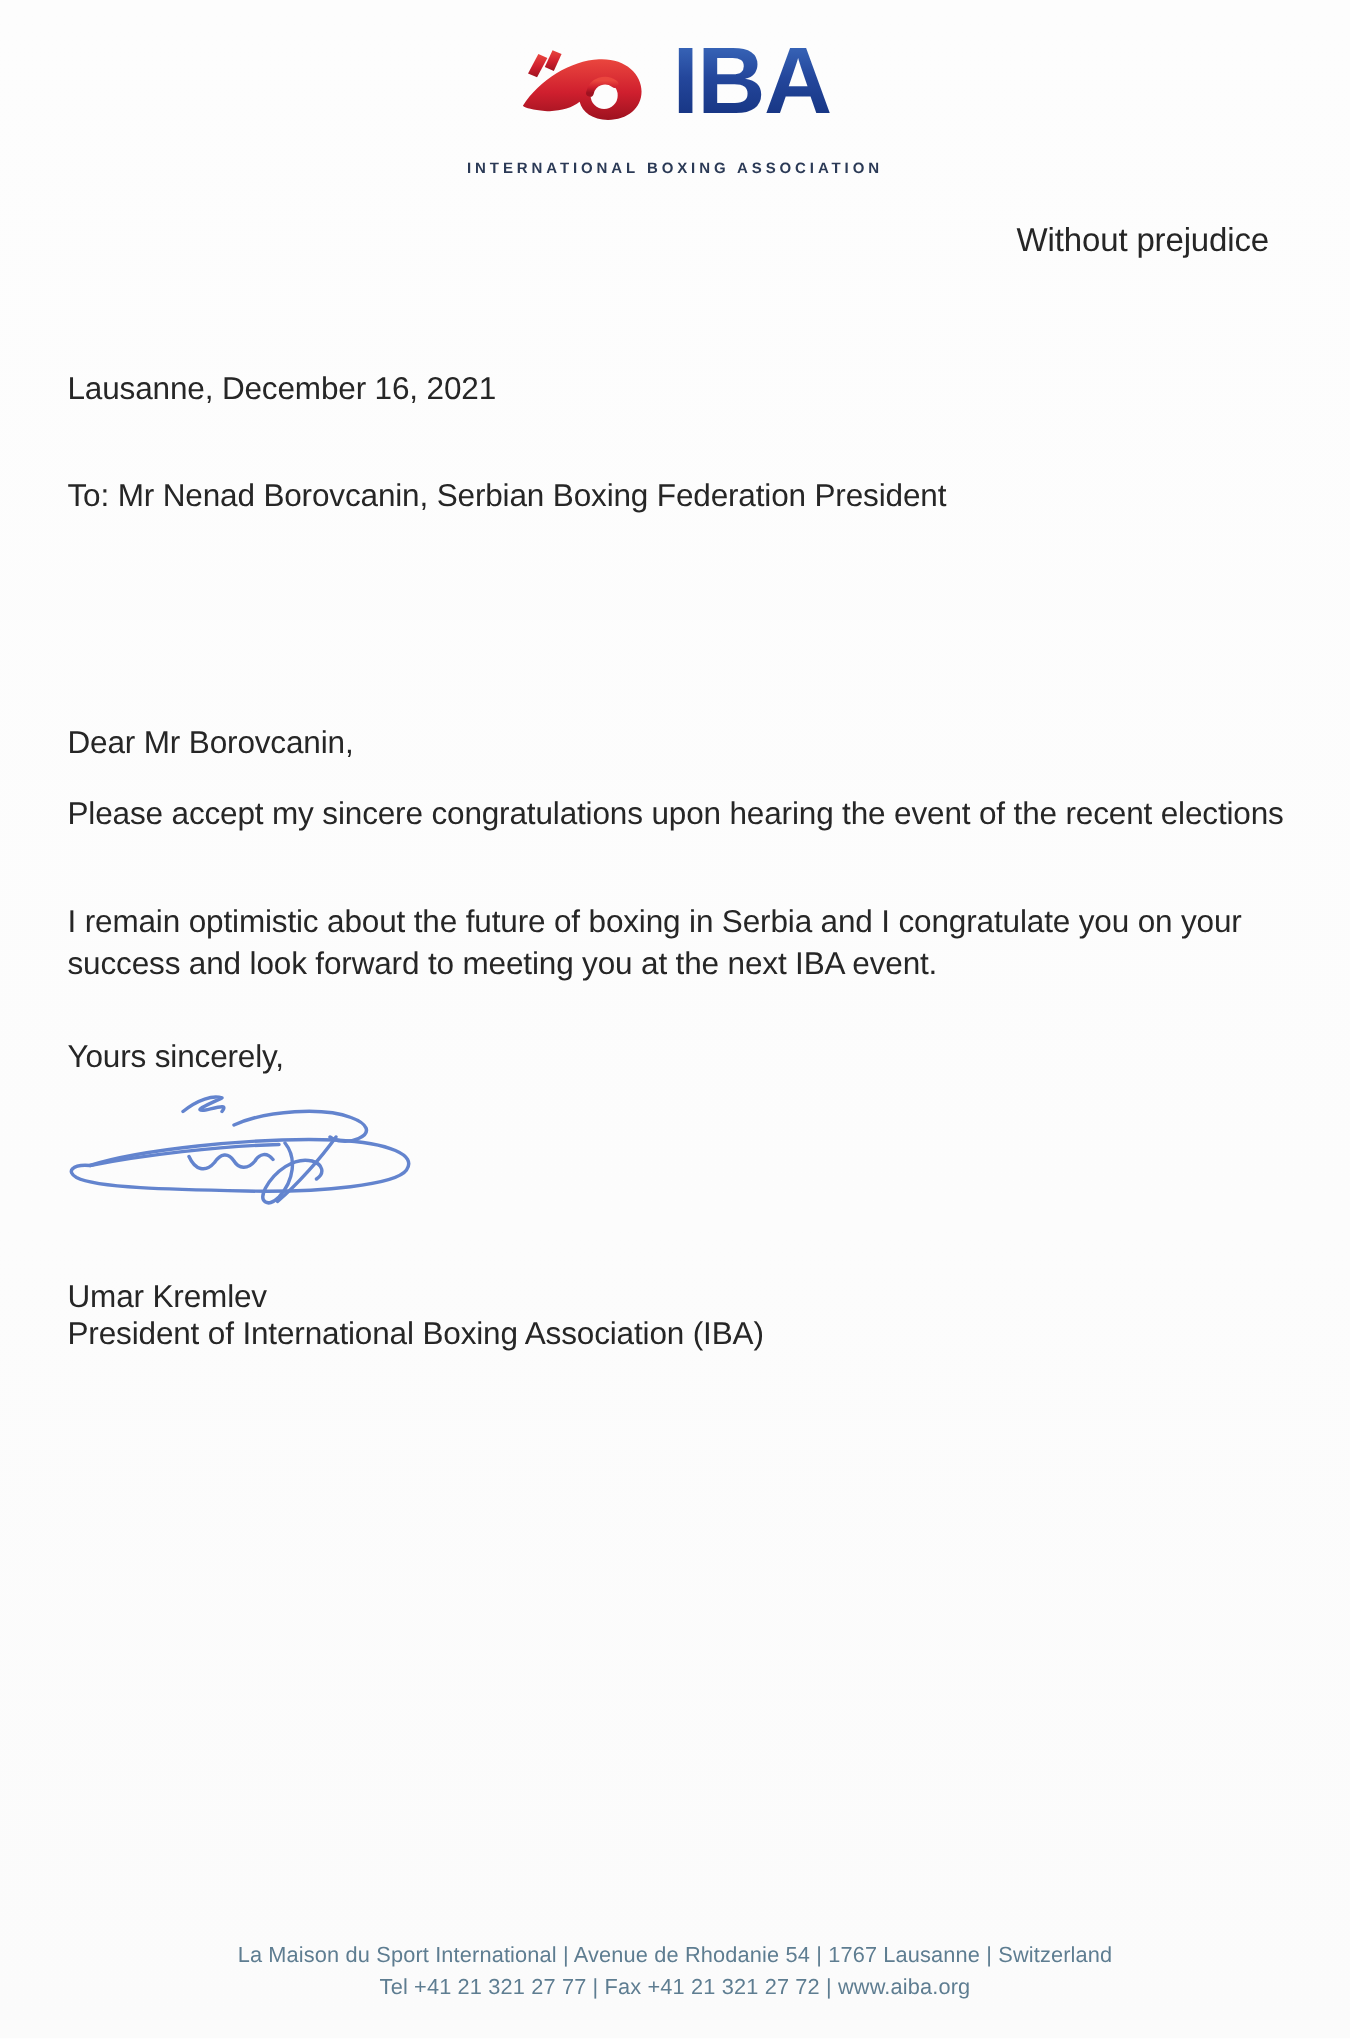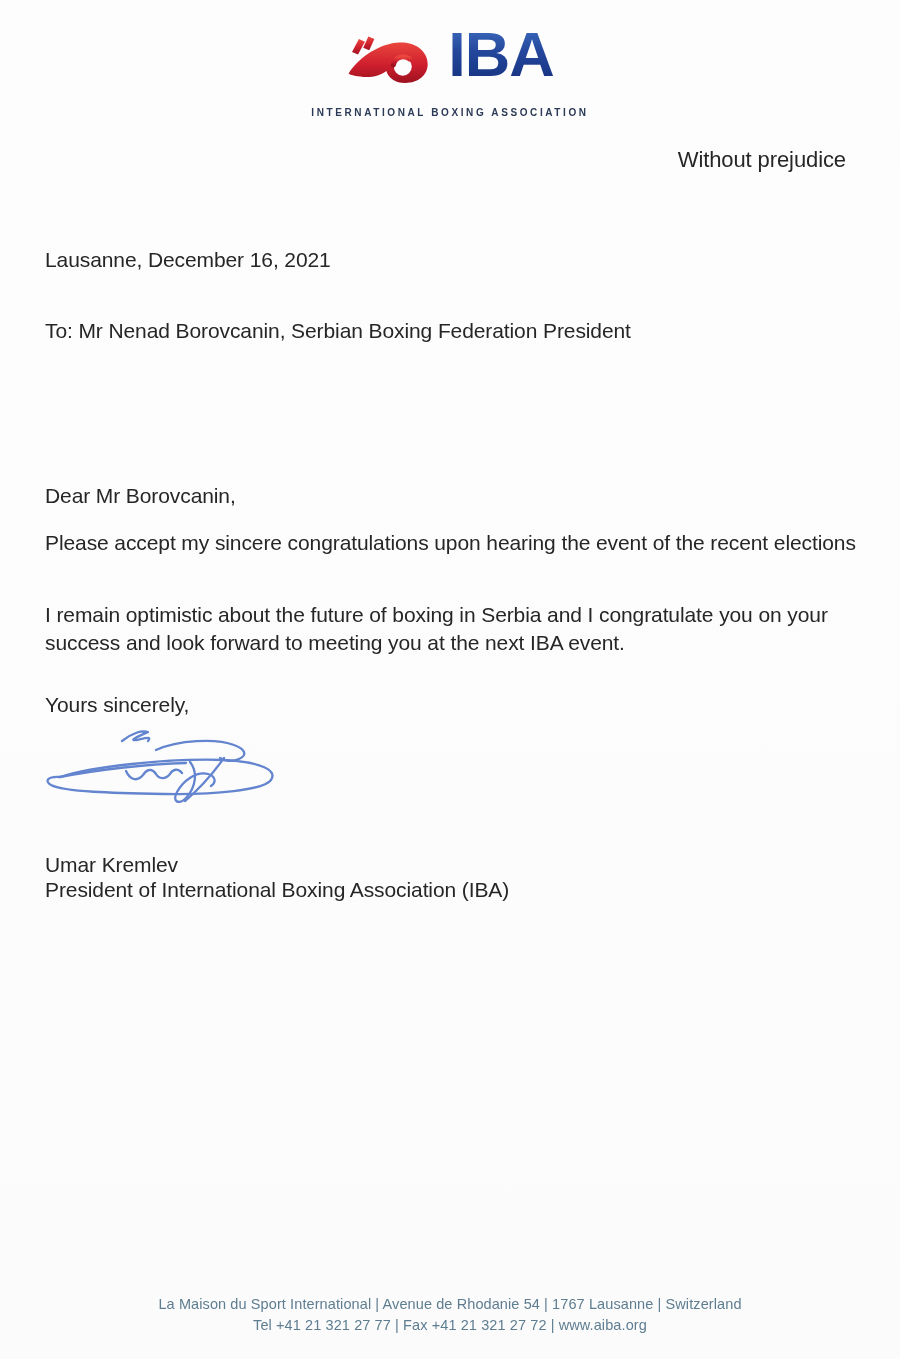--- a/index.html
+++ b/index.html
@@ -14,21 +14,21 @@
     position: absolute; inset: 0;
     background: linear-gradient(180deg, #fdfdfd 0%, #fcfcfc 60%, #fbfbfb 100%);
     color: #2b2b2b;
   }
 
   
   .logo {
     position: absolute; top: 26px; left: 0; right: 0;
     display: flex; flex-direction: column; align-items: center;
   }
-  .logo-row { display: flex; align-items: center; gap: 16px; }
+  .logo-row { display: flex; align-items: flex-start; gap: 16px; }
   .glove { width: 86px; height: 58px; }
   .logo-word {
     font-size: 63px; font-weight: 700; letter-spacing: -1px;
     line-height: 1;
     background: linear-gradient(180deg, #3f6fc1 0%, #24479c 45%, #13307c 100%);
     -webkit-background-clip: text; background-clip: text;
     -webkit-text-fill-color: transparent; color: #1c3e8e;
     transform: translateY(-3px);
   }
   .logo-tagline {

